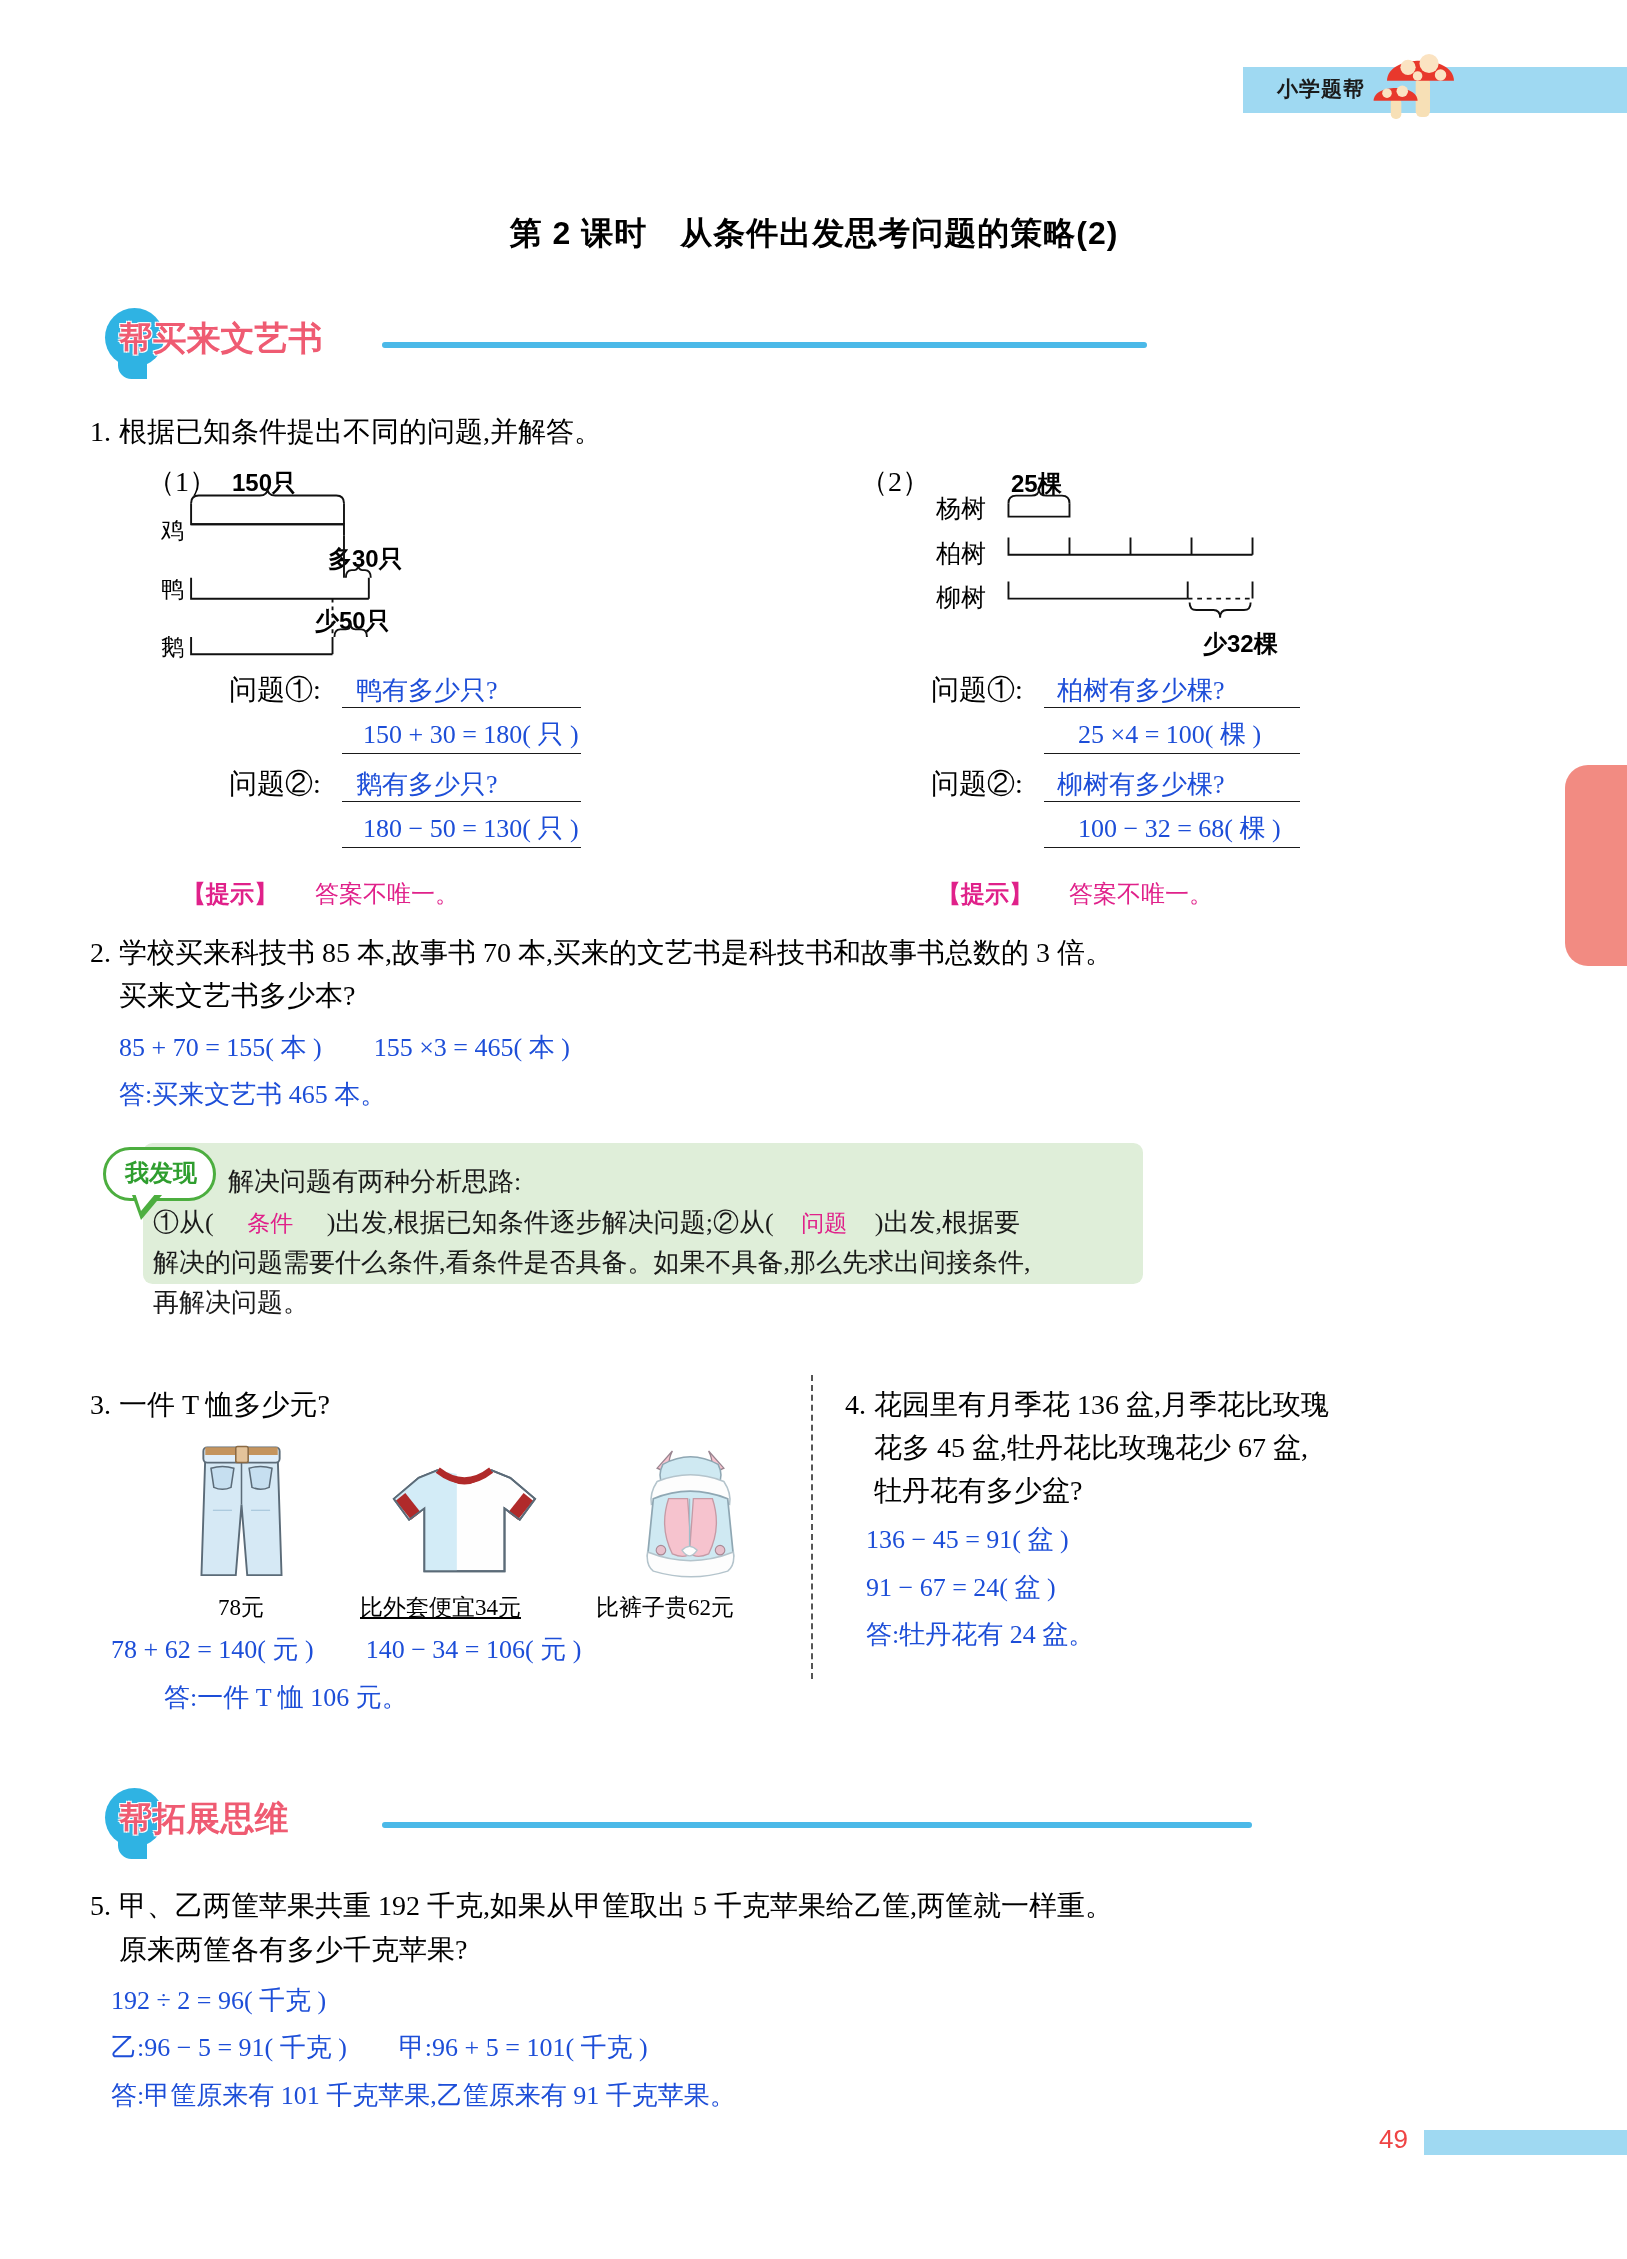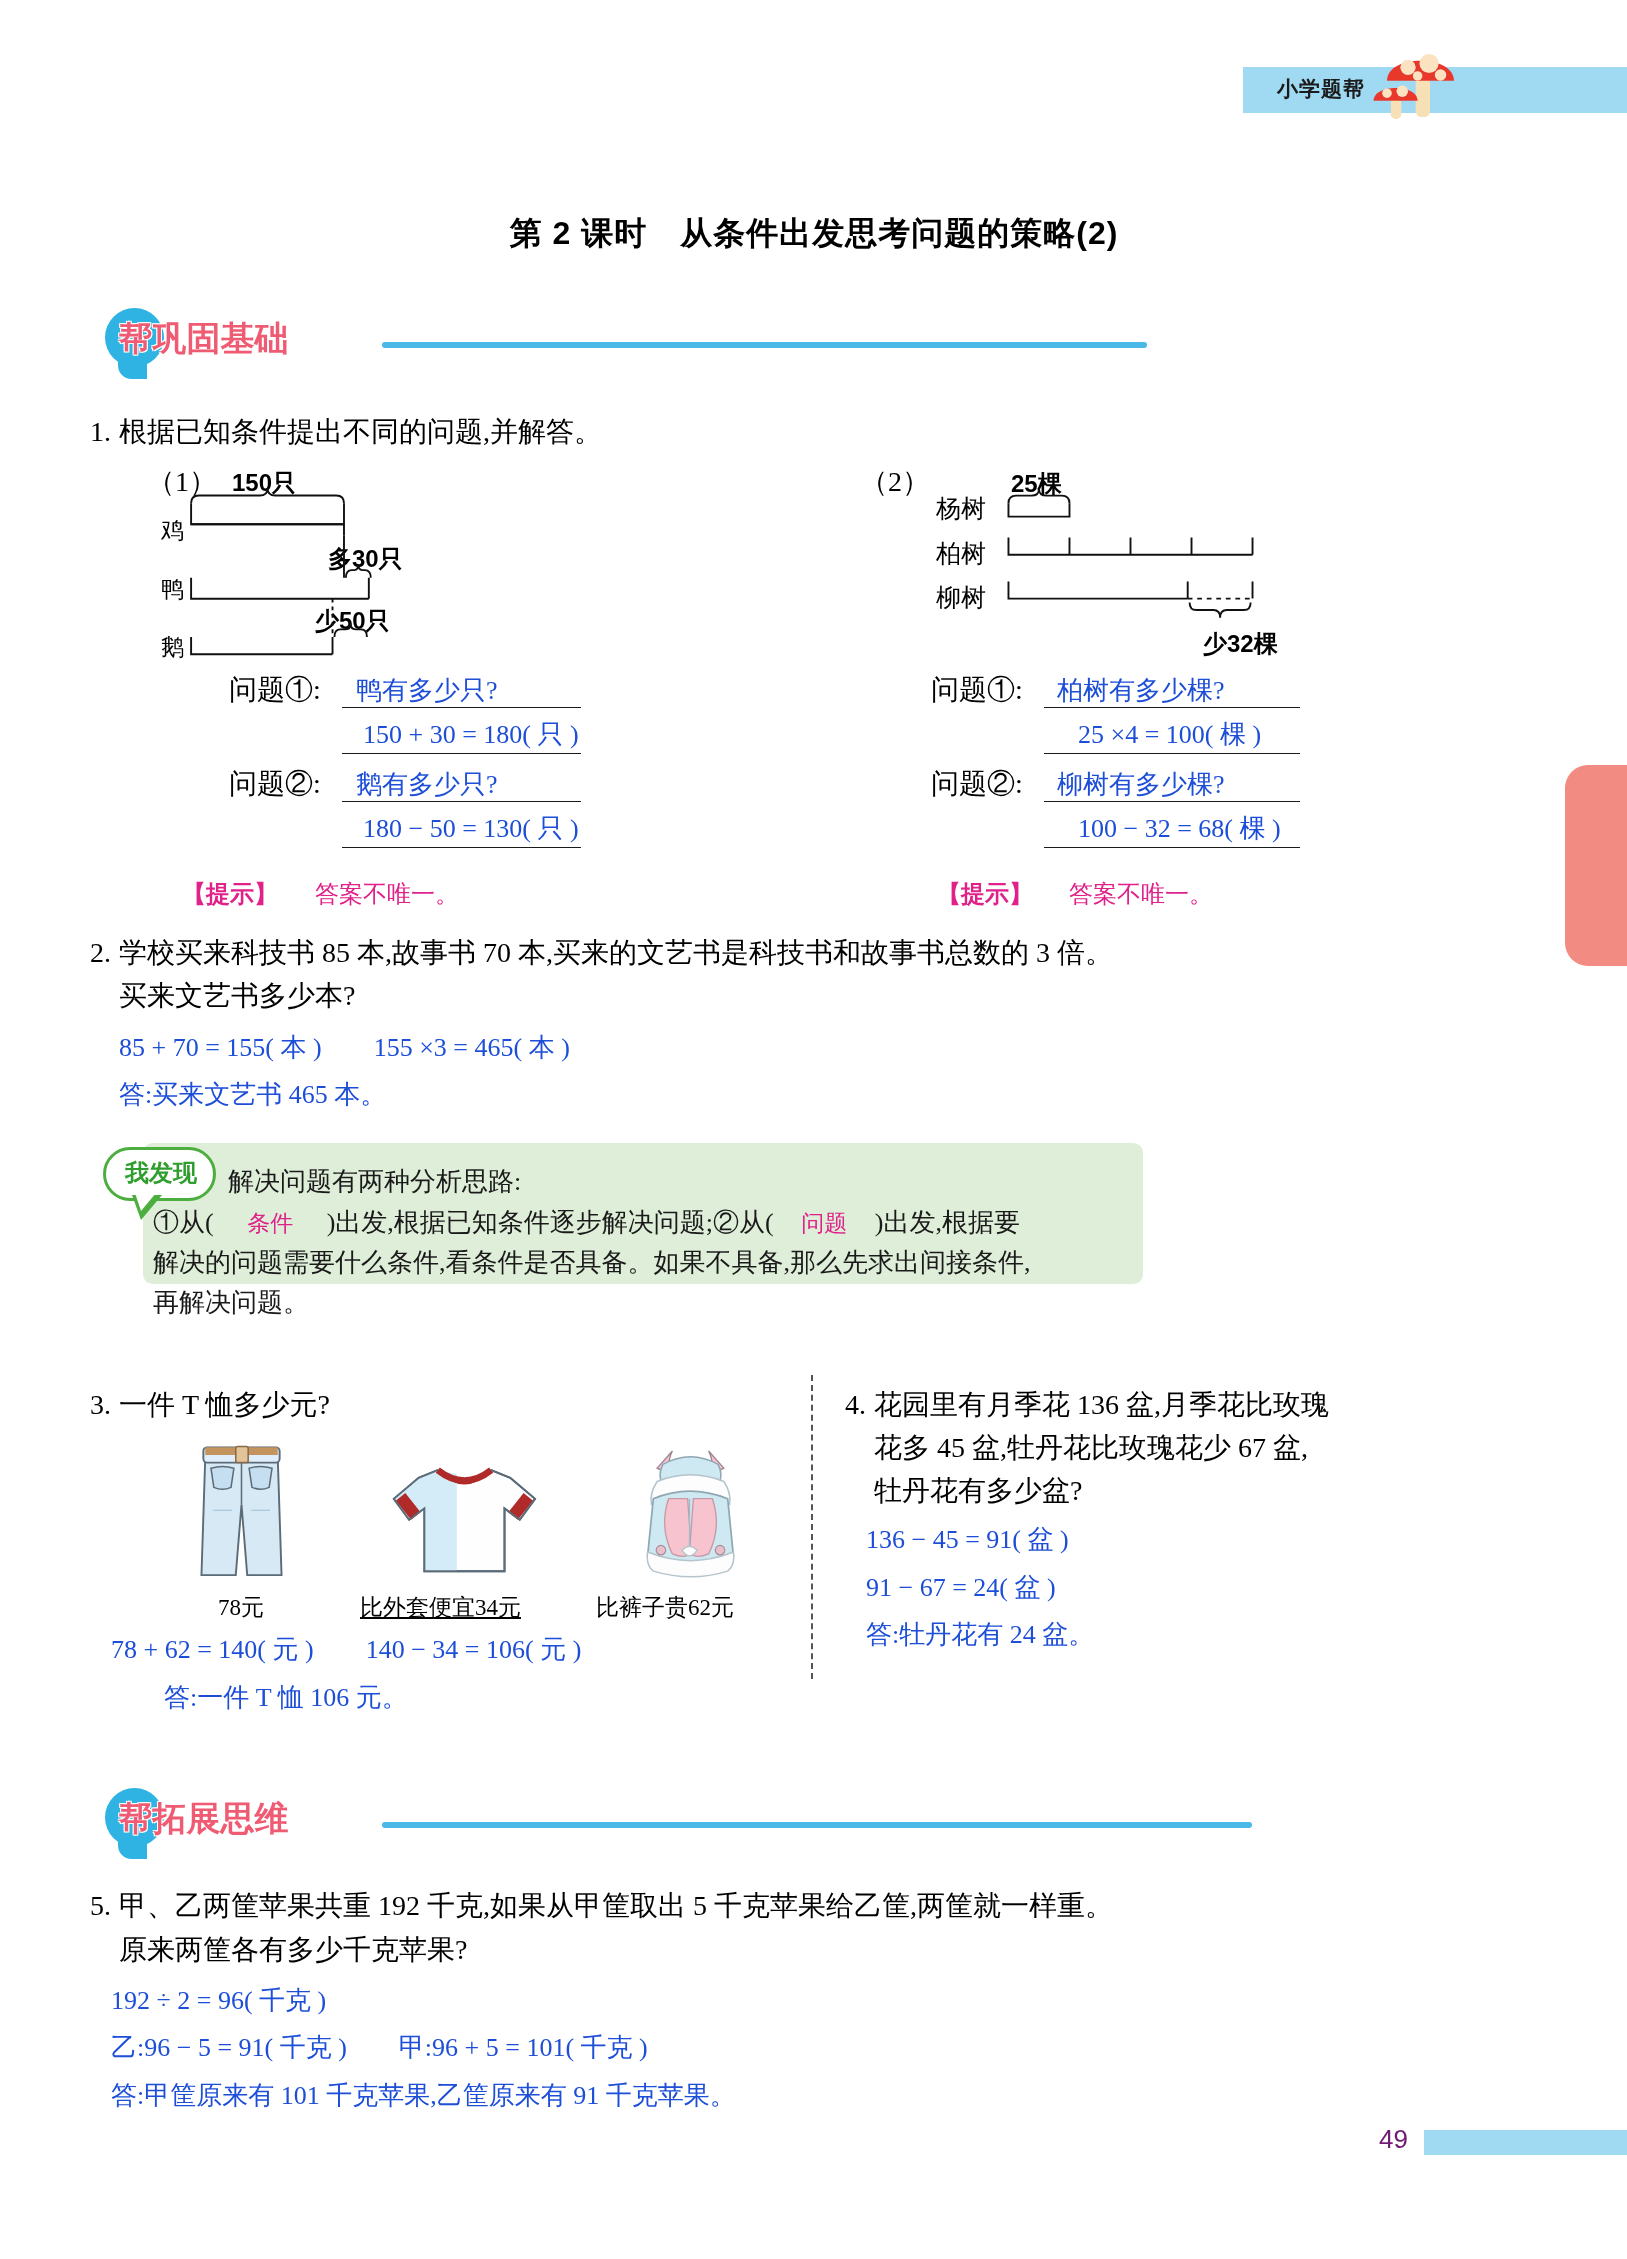--- a/index.html
+++ b/index.html
@@ -102,21 +102,21 @@
     background:#f28b82;border-top-left-radius:23px;border-bottom-left-radius:23px;
   }
   .sidetab span{
     position:absolute;left:0;top:101px;width:63px;text-align:center;
     font-family:"Liberation Sans","DejaVu Sans",sans-serif;
     font-size:22px;font-weight:bold;color:#fff;line-height:1.12;
   }
 
   
   .pagenum{
-    position:absolute;left:1379px;top:2124px;font-size:26px;color:#701a75;
+    position:absolute;left:1379px;top:2124px;font-size:26px;color:#ef4444;
     font-family:"Liberation Sans","DejaVu Sans",sans-serif;
   }
   .footbar{position:absolute;left:1424px;top:2130px;width:204px;height:25px;background:#9fd9f2;}
 
   .divider{position:absolute;left:811px;top:1375px;height:304px;border-left:2.9px dashed #555;}
 
   svg{display:block;}
 </style>
 </head>
 <body>
@@ -136,21 +136,21 @@
     <circle cx="26" cy="65" r="5" fill="#fbe3c2"></circle>
     <circle cx="42" cy="63" r="6" fill="#fbe3c2"></circle>
   </svg>
 </div>
 
 <div class="lesson-title">第 2 课时　从条件出发思考问题的策略(2)</div>
 
 <div class="sec" style="left:105px;top:304px;width:1042px;">
   <div class="circ"></div>
   <div class="tail"></div>
-  <div class="txt"><span>帮</span><span>巩固基础</span></div>
+  <div class="txt"><span>帮</span><span>买来文艺书</span></div>
   <div class="rule" style="left:277px;width:765px;"></div>
 </div>
 
 <div class="q" style="left:90px;top:411px;">1.</div>
 <div class="q" style="left:119px;top:411px;">根据已知条件提出不同的问题,并解答。</div>
 
 <div class="q" style="left:147px;top:461px;">（1）</div>
 <div class="lbl" style="left:232px;top:458px;">150只</div>
 <div class="lbl" style="left:328px;top:534px;">多30只</div>
 <div class="lbl" style="left:315px;top:596px;">少50只</div>

